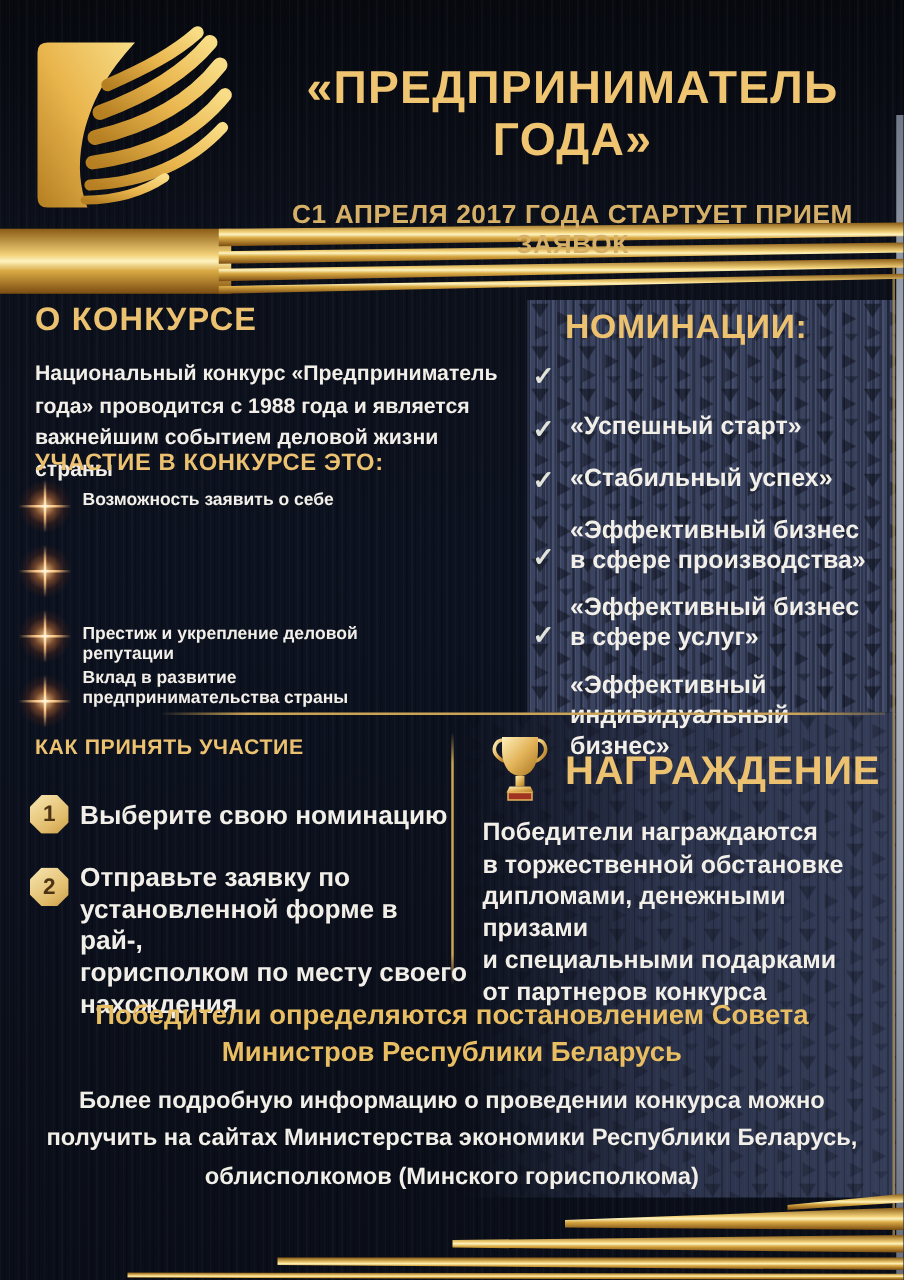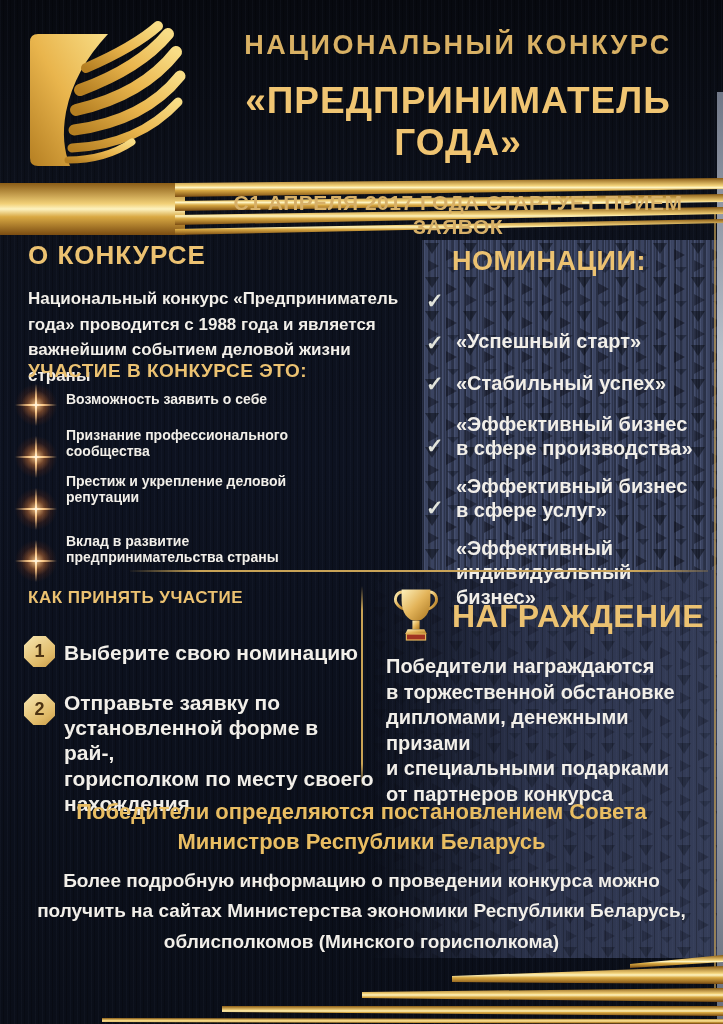--- a/index.html
+++ b/index.html
@@ -49,21 +49,21 @@
 
   
   .gold-heading{position:absolute;z-index:3;font-weight:bold;color:#ecc271;}
   .white-text{position:absolute;z-index:3;font-weight:bold;color:#f2efe9;}
 
   .about-heading{left:28px;top:240px;font-size:26px;letter-spacing:1px;}
   .about-body{left:28px;top:286px;width:380px;font-size:17px;line-height:1.5;}
 
   .participation-heading{left:28px;top:360px;font-size:19px;letter-spacing:.5px;}
   .bullet-text{left:66px;width:340px;font-size:14px;line-height:1.15;}
-  .bullet-1{top:391px;} .bullet-2{top:427px;} .bullet-3{top:473px;} .bullet-4{top:533px;}
+  .bullet-1{top:391px;} .bullet-2{top:427px;} .bullet-3{top:498px;} .bullet-4{top:533px;}
 
   .sparkle{position:absolute;width:46px;height:46px;z-index:3;
     background:radial-gradient(circle,rgba(255,200,130,0.95) 0%,rgba(255,140,60,0.4) 26%,rgba(180,70,20,0.15) 45%,rgba(0,0,0,0) 65%);}
   .sparkle::before{content:"";position:absolute;left:2px;right:2px;top:50%;margin-top:-1px;height:2px;
     background:linear-gradient(90deg,rgba(255,200,140,0) 0,#ffce8e 35%,#fff6e0 50%,#ffce8e 65%,rgba(255,200,140,0) 100%);}
   .sparkle::after{content:"";position:absolute;top:2px;bottom:2px;left:50%;margin-left:-1px;width:2px;
     background:linear-gradient(180deg,rgba(255,200,140,0) 0,#ffce8e 35%,#fff6e0 50%,#ffce8e 65%,rgba(255,200,140,0) 100%);}
   .sp-1{left:13px;top:382px;} .sp-2{left:13px;top:434px;} .sp-3{left:13px;top:486px;} .sp-4{left:13px;top:538px;}
 
   .nominations-heading{left:452px;top:246px;font-size:27px;letter-spacing:.5px;}
@@ -143,21 +143,20 @@
       <path d="M50,130 C95,128 130,112 156,84" stroke-width="9"></path>
       <path d="M52,112 C98,106 134,88 158,58" stroke-width="11"></path>
       <path d="M54,92 C98,82 132,62 154,34" stroke-width="12"></path>
       <path d="M58,72 C96,58 126,40 146,16" stroke-width="12"></path>
       <path d="M64,50 C96,36 118,24 136,8" stroke-width="10"></path>
       <path d="M46,142 C70,142 92,136 110,124" stroke-width="7"></path>
     </g>
   </svg>
 
   <div class="title-block">
-    <div class="head-line1">НАЦИОНАЛЬНЫЙ КОНКУРС</div>
     <div class="head-line2">«ПРЕДПРИНИМАТЕЛЬ ГОДА»</div>
     <div class="head-line3">С1 АПРЕЛЯ 2017 ГОДА СТАРТУЕТ ПРИЕМ ЗАЯВОК</div>
   </div>
 
   <svg class="band band-top" viewBox="0 0 723 64" preserveAspectRatio="none">
     <defs>
       <linearGradient id="goldv1" x1="0" y1="0" x2="0" y2="1">
         <stop offset="0" stop-color="#8a5c16"></stop>
         <stop offset="0.4" stop-color="#f2d178"></stop>
         <stop offset="0.5" stop-color="#fdf3c0"></stop>
@@ -176,22 +175,20 @@
   <div class="white-text about-body pre">Национальный конкурс «Предприниматель
 года» проводится с 1988 года и является
 важнейшим событием деловой жизни страны</div>
 
   <div class="gold-heading participation-heading">УЧАСТИЕ В КОНКУРСЕ ЭТО:</div>
   <div class="sparkle sp-1"></div>
   <div class="sparkle sp-2"></div>
   <div class="sparkle sp-3"></div>
   <div class="sparkle sp-4"></div>
   <div class="white-text bullet-text bullet-1 pre">Возможность заявить о себе</div>
-  <div class="white-text bullet-text bullet-2 pre">Признание профессионального
-сообщества</div>
   <div class="white-text bullet-text bullet-3 pre">Престиж и укрепление деловой
 репутации</div>
   <div class="white-text bullet-text bullet-4 pre">Вклад в развитие
 предпринимательства страны</div>
 
   <div class="gold-heading nominations-heading">НОМИНАЦИИ:</div>
   <div class="nom-check nom-1">✓</div>
   <div class="nom-check nom-2">✓</div>
   <div class="nom-check nom-3">✓</div>
   <div class="nom-check nom-4">✓</div>

